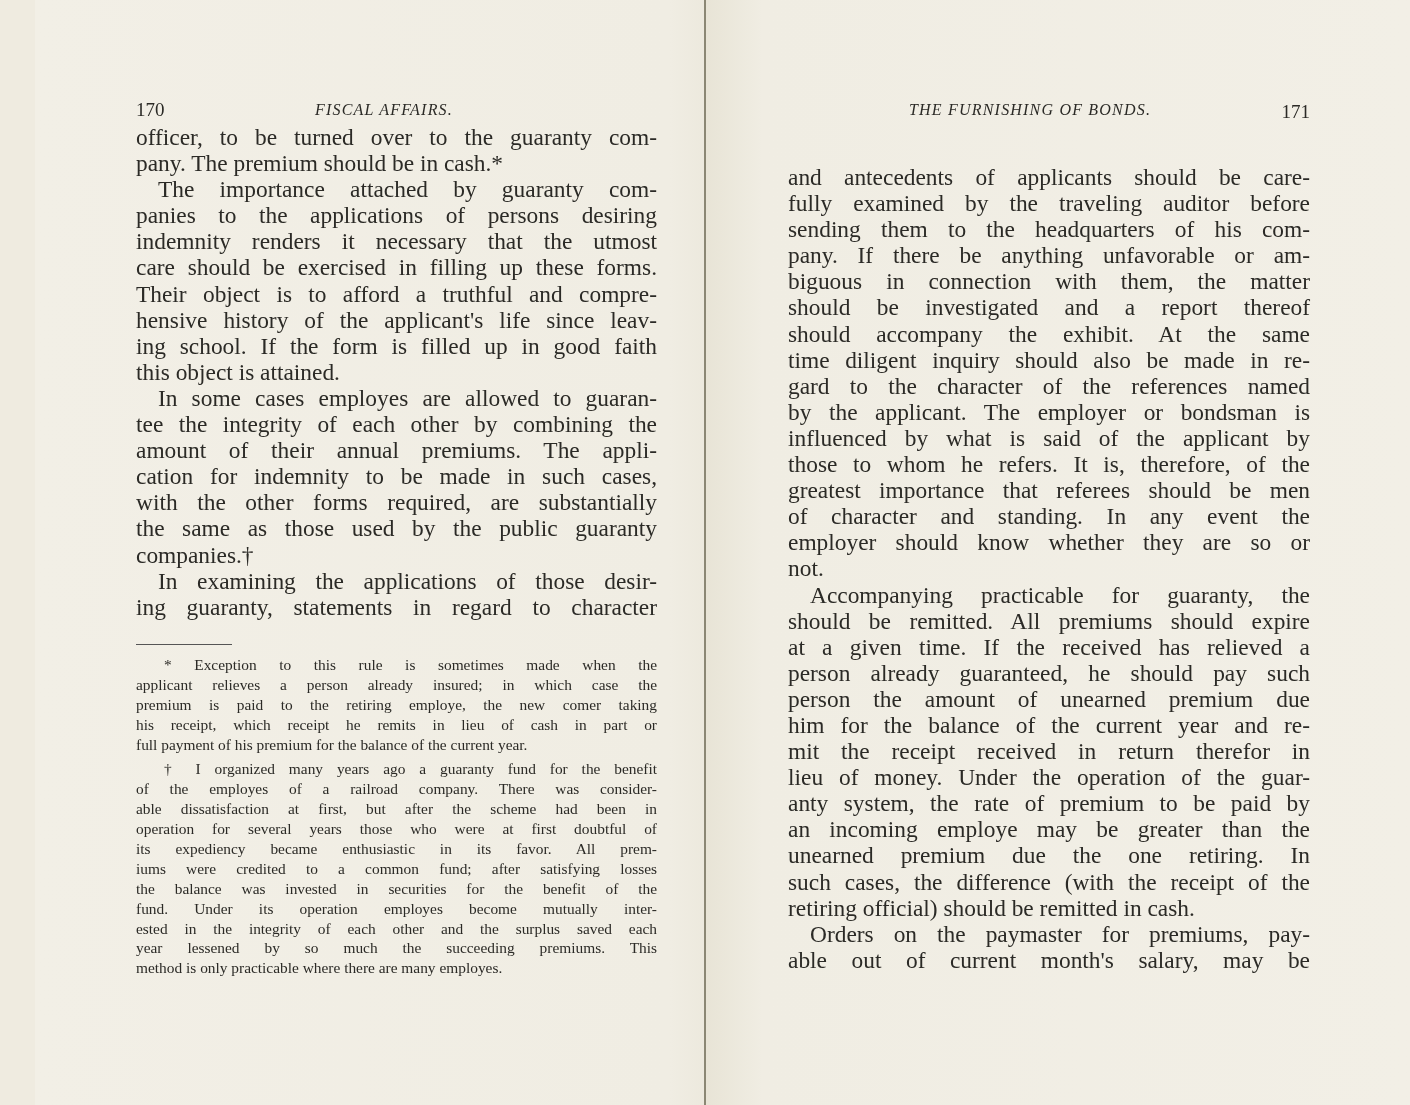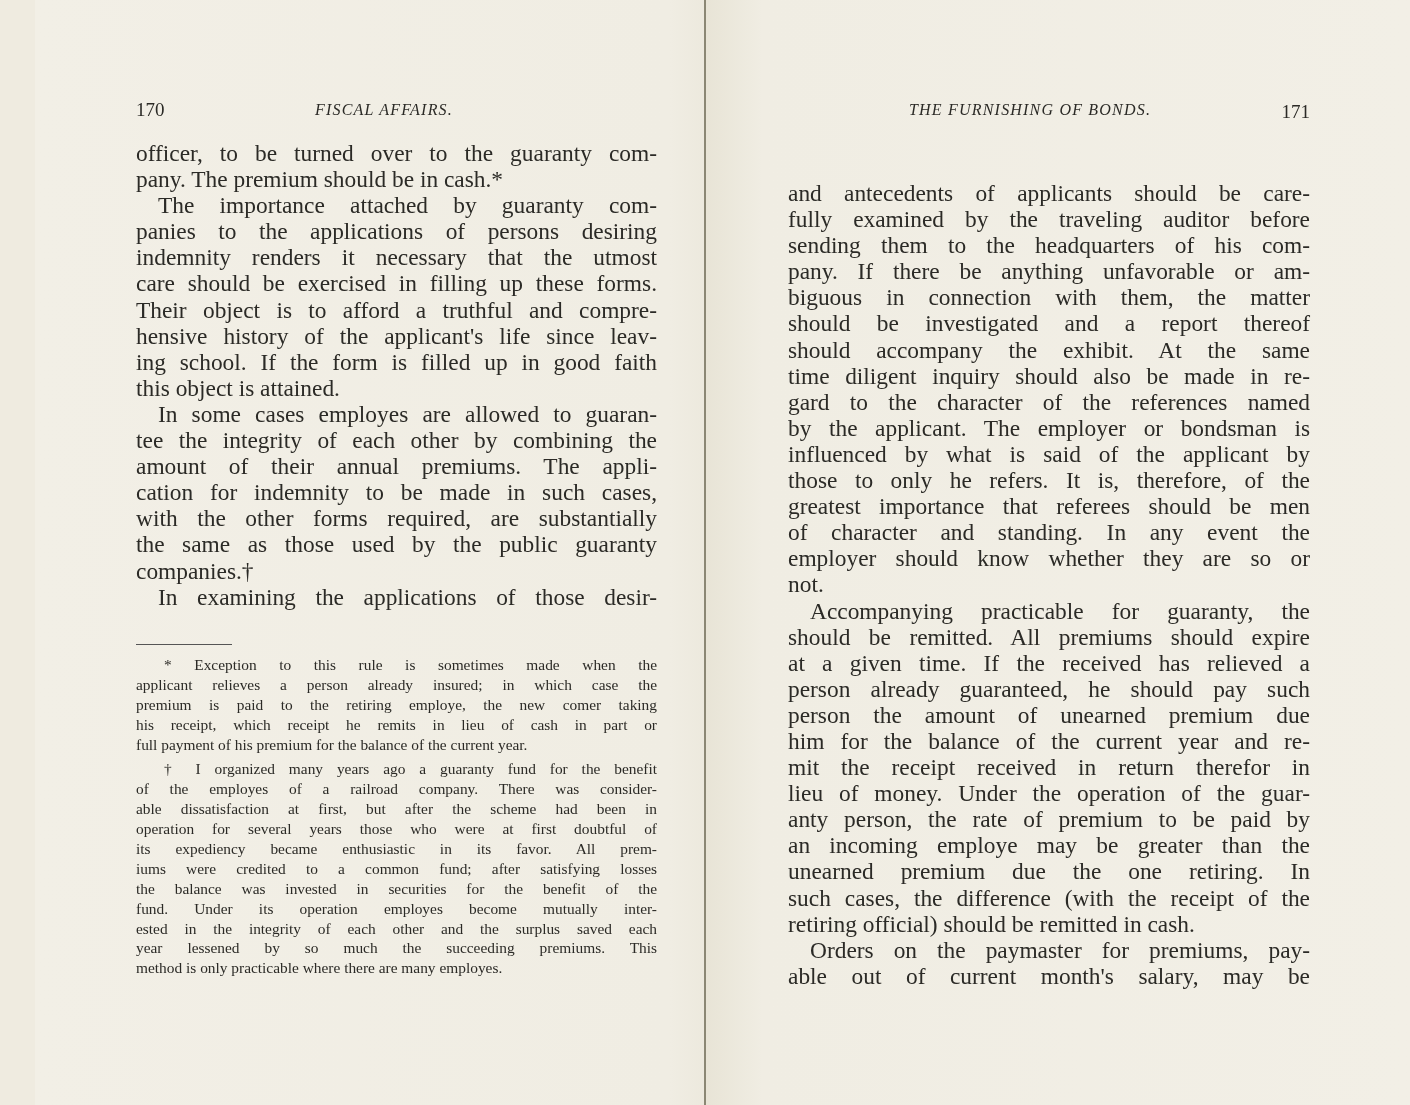--- a/index.html
+++ b/index.html
@@ -20,21 +20,21 @@
     position: absolute; left: 704px; top: 0; width: 2px; height: 1105px;
     background: #8b8774;
   }
   .header {
     position: absolute; top: 98px; height: 24px;
     font-size: 17px; line-height: 24px;
   }
   .pnum { position: absolute; font-size: 19px; }
   .running { position: absolute; font-style: italic; letter-spacing: 1.2px; font-size: 16px; }
   .body-text {
-    position: absolute; top: 140px;
+    position: absolute; top: 124px;
     font-size: 23.4px; line-height: 26.1px;
   }
   .line {
     display: block; white-space: nowrap;
     text-align: justify; text-align-last: justify;
     height: 26.1px;
   }
   .line.last { text-align-last: left; }
   .line.indent { padding-left: 22px; }
   .rule {
@@ -70,20 +70,21 @@
       <span class="line">ing school.  If the form is filled up in good faith</span>
       <span class="line last">this object is attained.</span>
       <span class="line indent">In some cases employes are allowed to guaran-</span>
       <span class="line">tee the integrity of each other by combining the</span>
       <span class="line">amount of their annual premiums.  The appli-</span>
       <span class="line">cation for indemnity to be made in such cases,</span>
       <span class="line">with the other forms required, are substantially</span>
       <span class="line">the same as those used by the public guaranty</span>
       <span class="line last">companies.†</span>
       <span class="line indent">In examining the applications of those desir-</span>
+      <span class="line">ing guaranty, statements in regard to character</span>
     </div>
 
   <div class="rule" style="left:101px; top:644px; width:96px;"></div>
 
   <div class="footnotes" id="left-footnotes">
       <div>
         <span class="fn-line indent">* Exception to this rule is sometimes made when the</span>
         <span class="fn-line">applicant relieves a person already insured; in which case the</span>
         <span class="fn-line">premium is paid to the retiring employe, the new comer taking</span>
         <span class="fn-line">his receipt, which receipt he remits in lieu of cash in part or</span>
@@ -119,34 +120,34 @@
       <span class="line">fully examined by the traveling auditor before</span>
       <span class="line">sending them to the headquarters of his com-</span>
       <span class="line">pany.  If there be anything unfavorable or am-</span>
       <span class="line">biguous in connection with them, the matter</span>
       <span class="line">should be investigated and a report thereof</span>
       <span class="line">should accompany the exhibit.  At the same</span>
       <span class="line">time diligent inquiry should also be made in re-</span>
       <span class="line">gard to the character of the references named</span>
       <span class="line">by the applicant.  The employer or bondsman is</span>
       <span class="line">influenced by what is said of the applicant by</span>
-      <span class="line">those to only he refers.  It is, therefore, of the</span>
+      <span class="line">those to whom he refers.  It is, therefore, of the</span>
       <span class="line">greatest importance that referees should be men</span>
       <span class="line">of character and standing.  In any event the</span>
       <span class="line">employer should know whether they are so or</span>
       <span class="line last">not.</span>
       <span class="line indent">Accompanying practicable for guaranty, the</span>
       <span class="line">should be remitted.  All premiums should expire</span>
       <span class="line">at a given time.  If the received has relieved a</span>
       <span class="line">person already guaranteed, he should pay such</span>
       <span class="line">person the amount of unearned premium due</span>
       <span class="line">him for the balance of the current year and re-</span>
       <span class="line">mit the receipt received in return therefor in</span>
       <span class="line">lieu of money.  Under the operation of the guar-</span>
-      <span class="line">anty person, the rate of premium to be paid by</span>
+      <span class="line">anty system, the rate of premium to be paid by</span>
       <span class="line">an incoming employe may be greater than the</span>
       <span class="line">unearned premium due the one retiring.  In</span>
       <span class="line">such cases, the difference (with the receipt of the</span>
       <span class="line last">retiring official) should be remitted in cash.</span>
       <span class="line indent">Orders on the paymaster for premiums, pay-</span>
       <span class="line">able out of current month's salary, may be</span>
     </div>
 </div>
 
 </body></html>

